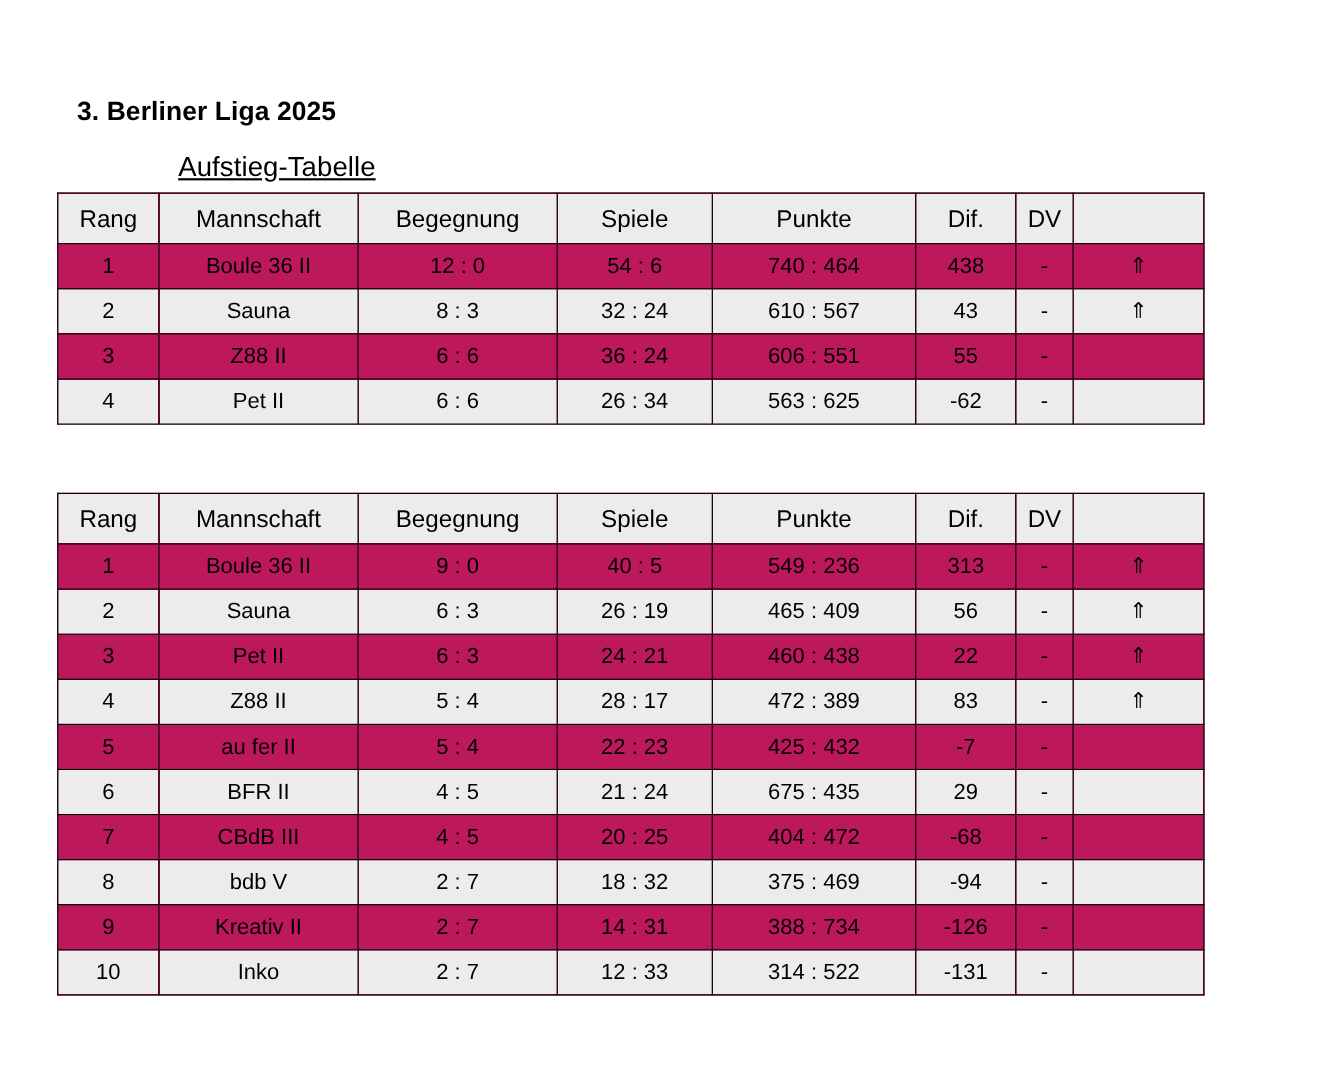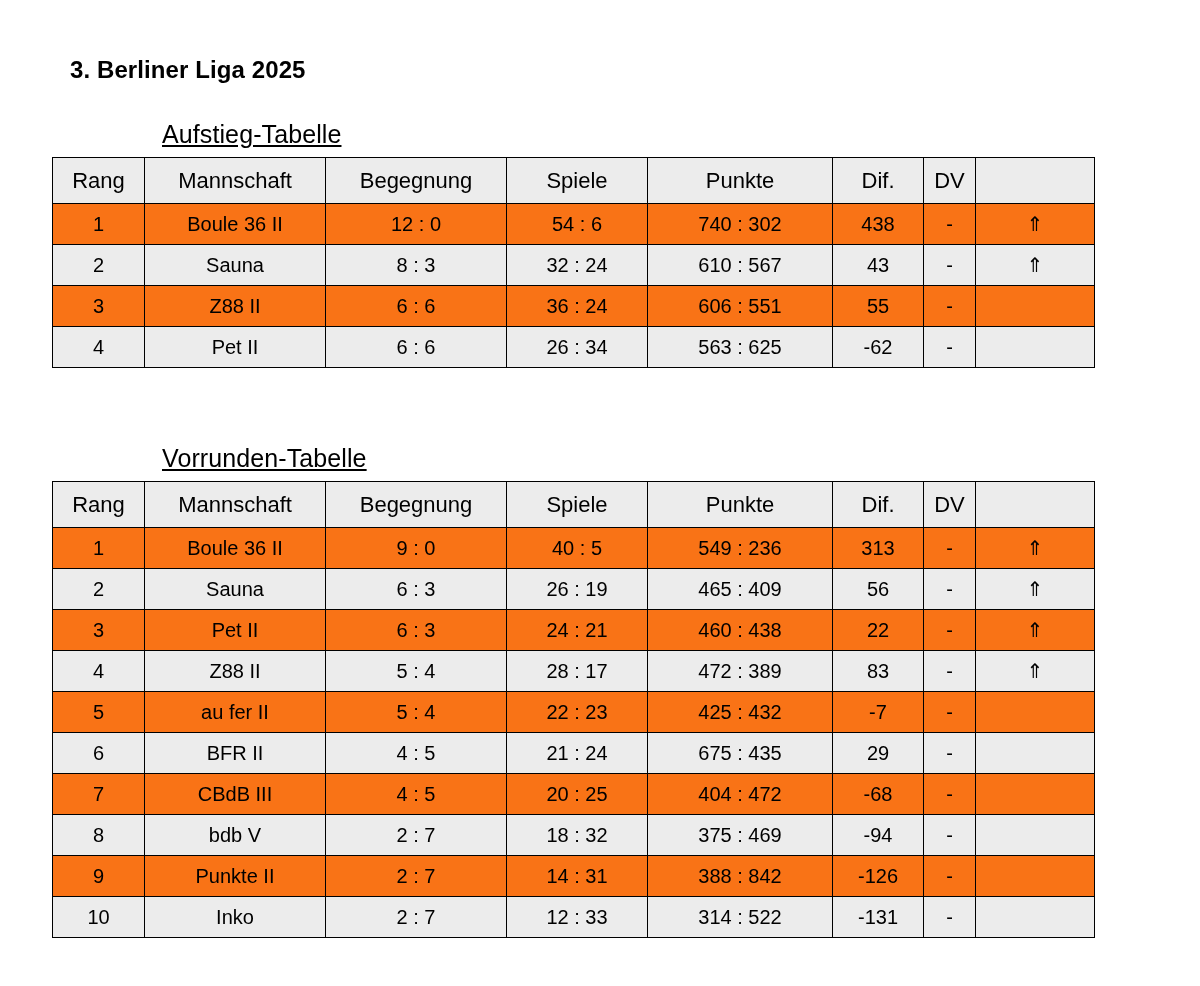--- a/index.html
+++ b/index.html
@@ -9,45 +9,45 @@
   }
   body {
     width: 1200px;
     height: 986px;
     font-family: "Liberation Sans", sans-serif;
     color: #000000;
     position: relative;
     overflow: hidden;
   }
   .page {
-    padding: 56px 0 0 52px;
+    padding: 88px 0 0 52px;
     box-sizing: border-box;
     width: 1200px;
   }
   .doc-title {
     font-size: 24px;
     font-weight: bold;
     margin: 0 0 0 18px;
     letter-spacing: 0.1px;
   }
   .section {
-    margin-top: 36px;
+    margin-top: 22px;
   }
   .section-heading {
     font-size: 25px;
     margin: 0 0 8px 110px;
     text-decoration: underline;
     font-weight: normal;
     letter-spacing: 0.1px;
   }
   table.league {
     border-collapse: collapse;
     table-layout: fixed;
     width: 890px;
-    background: #f97316;
+    background: #be185d;
   }
   table.league td, table.league th {
     border: 1px solid #000000;
     font-size: 20px;
     font-weight: normal;
     text-align: center;
     height: 41px;
     padding: 0 4px;
     box-sizing: border-box;
     overflow: hidden;
@@ -110,21 +110,21 @@
           <th>DV</th>
           <th></th>
         </tr>
       </thead>
       <tbody>
         <tr>
           <td>1</td>
           <td class="team">Boule 36 II</td>
           <td>12 : 0</td>
           <td>54 : 6</td>
-          <td>740 : 302</td>
+          <td>740 : 464</td>
           <td>438</td>
           <td>-</td>
           <td class="arrow">⇑</td>
         </tr>
         <tr class="alt">
           <td>2</td>
           <td class="team">Sauna</td>
           <td>8 : 3</td>
           <td>32 : 24</td>
           <td>610 : 567</td>
@@ -152,21 +152,20 @@
           <td>-</td>
           <td class="arrow"></td>
         </tr>
       </tbody>
     </table>
   </div>
 
   <div class="spacer-40"></div>
 
   <div class="section">
-    <h2 class="section-heading">Vorrunden-Tabelle</h2>
     <table class="league">
       <colgroup>
         <col class="col-rang">
           <col class="col-team">
           <col class="col-beg">
           <col class="col-spiele">
         <col class="col-punkte">
           <col class="col-dif">
           <col class="col-dv">
           <col class="col-flag">
@@ -259,24 +258,24 @@
           <td class="team">bdb V</td>
           <td>2 : 7</td>
           <td>18 : 32</td>
           <td>375 : 469</td>
           <td>-94</td>
           <td>-</td>
           <td class="arrow"></td>
         </tr>
         <tr>
           <td>9</td>
-          <td class="team">Punkte II</td>
+          <td class="team">Kreativ II</td>
           <td>2 : 7</td>
           <td>14 : 31</td>
-          <td>388 : 842</td>
+          <td>388 : 734</td>
           <td>-126</td>
           <td>-</td>
           <td class="arrow"></td>
         </tr>
         <tr class="alt">
           <td>10</td>
           <td class="team">Inko</td>
           <td>2 : 7</td>
           <td>12 : 33</td>
           <td>314 : 522</td>

